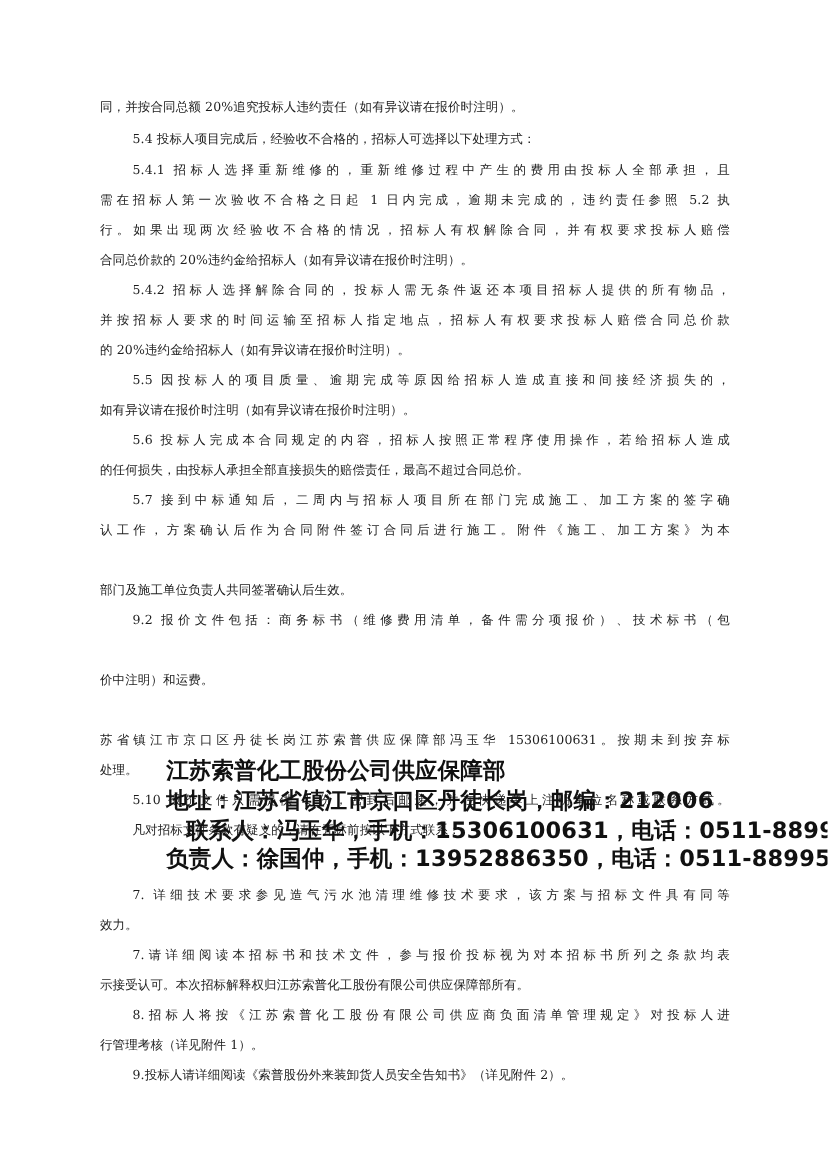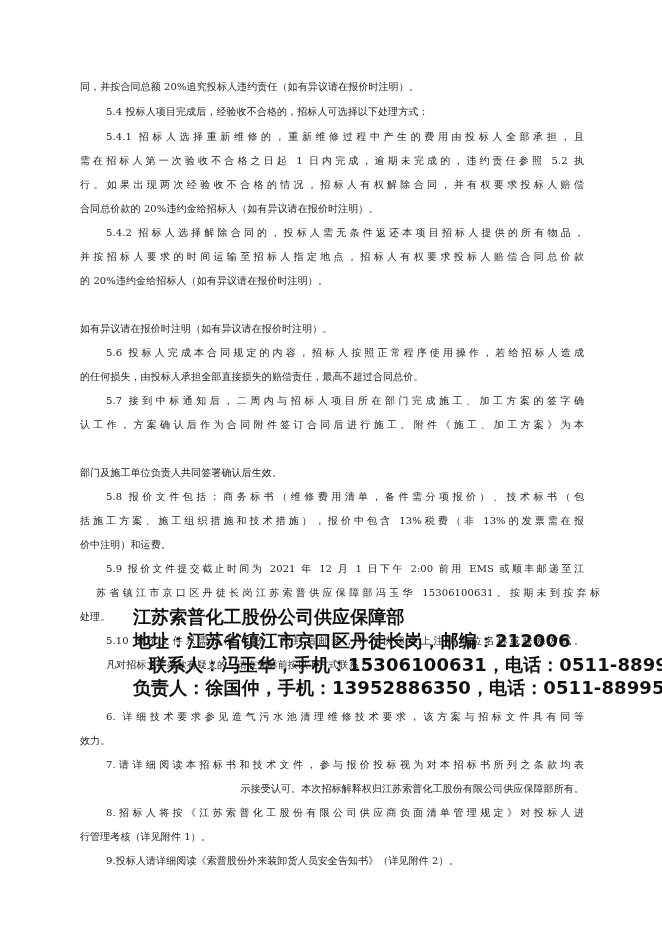--- a/index.html
+++ b/index.html
@@ -31,42 +31,41 @@
 
   <div class="line" style="left:80px;top:78px;width:504px;">同，并按合同总额 20%追究投标人违约责任（如有异议请在报价时注明）。</div>
   <div class="line" style="left:106px;top:103px;width:478px;">5.4 投标人项目完成后，经验收不合格的，招标人可选择以下处理方式：</div>
   <div class="line justify" style="left:106px;top:128px;width:478px;">5.4.1 招标人选择重新维修的，重新维修过程中产生的费用由投标人全部承担，且</div>
   <div class="line justify" style="left:80px;top:152px;width:504px;">需在招标人第一次验收不合格之日起 1 日内完成，逾期未完成的，违约责任参照 5.2 执</div>
   <div class="line justify" style="left:80px;top:176px;width:504px;">行。如果出现两次经验收不合格的情况，招标人有权解除合同，并有权要求投标人赔偿</div>
   <div class="line" style="left:80px;top:200px;width:504px;">合同总价款的 20%违约金给招标人（如有异议请在报价时注明）。</div>
   <div class="line justify" style="left:106px;top:224px;width:478px;">5.4.2 招标人选择解除合同的，投标人需无条件返还本项目招标人提供的所有物品，</div>
   <div class="line justify" style="left:80px;top:248px;width:504px;">并按招标人要求的时间运输至招标人指定地点，招标人有权要求投标人赔偿合同总价款</div>
   <div class="line" style="left:80px;top:272px;width:504px;">的 20%违约金给招标人（如有异议请在报价时注明）。</div>
+  <div class="line justify" style="left:106px;top:296px;width:478px;">5.5 因投标人的项目质量、逾期完成等原因给招标人造成直接和间接经济损失的，</div>
   <div class="line" style="left:80px;top:320px;width:504px;">如有异议请在报价时注明（如有异议请在报价时注明）。</div>
   <div class="line justify" style="left:106px;top:344px;width:478px;">5.6 投标人完成本合同规定的内容，招标人按照正常程序使用操作，若给招标人造成</div>
   <div class="line" style="left:80px;top:368px;width:504px;">的任何损失，由投标人承担全部直接损失的赔偿责任，最高不超过合同总价。</div>
   <div class="line justify" style="left:106px;top:392px;width:478px;">5.7 接到中标通知后，二周内与招标人项目所在部门完成施工、加工方案的签字确</div>
   <div class="line justify" style="left:80px;top:416px;width:504px;">认工作，方案确认后作为合同附件签订合同后进行施工。附件《施工、加工方案》为本</div>
   <div class="line" style="left:80px;top:464px;width:504px;">部门及施工单位负责人共同签署确认后生效。</div>
-  <div class="line justify" style="left:106px;top:488px;width:478px;">5.8 报价文件包括：商务标书（维修费用清单，备件需分项报价）、技术标书（包</div>
-  <div class="line justify" style="left:80px;top:512px;width:504px;">括施工方案、施工组织措施和技术措施），报价中包含 13%税费（非 13%的发票需在报</div>
+  <div class="line justify" style="left:106px;top:488px;width:478px;">9.2 报价文件包括：商务标书（维修费用清单，备件需分项报价）、技术标书（包</div>
   <div class="line" style="left:80px;top:536px;width:504px;">价中注明）和运费。</div>
-  <div class="line justify" style="left:106px;top:560px;width:478px;">5.9 报价文件提交截止时间为 2021 年 12 月 1 日下午 2:00 前用 EMS 或顺丰邮递至江</div>
-  <div class="line justify" style="left:80px;top:584px;width:504px;margin-left:16px;">苏省镇江市京口区丹徒长岗江苏索普供应保障部冯玉华 15306100631。按期未到按弃标</div>
+  <div class="line justify" style="left:80px;top:584px;width:504px;">苏省镇江市京口区丹徒长岗江苏索普供应保障部冯玉华 15306100631。按期未到按弃标</div>
   <div class="line" style="left:80px;top:608px;width:504px;">处理。</div>
   <div class="line justify" style="left:106px;top:632px;width:478px;">5.10 报价文件只需提供 1 份，密封后邮递，并在快递单上注明单位名称或联系方式。</div>
   <div class="line" style="left:106px;top:656px;width:478px;">凡对招标文件条款有疑义的，请在开标前按以下方式联系：</div>
 
   <div>
     <div class="line bold" style="left:133px;top:608px;">江苏索普化工股份公司供应保障部</div>
     <div class="line bold" style="left:133px;top:632px;">地址：江苏省镇江市京口区丹徒长岗，邮编：212006</div>
     <div class="line bold" style="left:133px;top:656px;padding-left:16px;">联系人：冯玉华，手机：15306100631，电话：0511-88995913</div>
     <div class="line bold" style="left:133px;top:679px;">负责人：徐国仲，手机：13952886350，电话：0511-88995235</div>
   </div>
 
-  <div class="line justify" style="left:106px;top:708px;width:478px;">6. 详细技术要求参见造气污水池清理维修技术要求，该方案与招标文件具有同等</div>
+  <div class="line justify" style="left:106px;top:708px;width:478px;">7. 详细技术要求参见造气污水池清理维修技术要求，该方案与招标文件具有同等</div>
   <div class="line" style="left:80px;top:732px;width:504px;">效力。</div>
   <div class="line justify" style="left:106px;top:756px;width:478px;">7.请详细阅读本招标书和技术文件，参与报价投标视为对本招标书所列之条款均表</div>
-  <div class="line" style="left:80px;top:780px;width:504px;text-align:right;">示接受认可。本次招标解释权归江苏索普化工股份有限公司供应保障部所有。</div>
+  <div class="line" style="left:80px;top:780px;width:504px;">示接受认可。本次招标解释权归江苏索普化工股份有限公司供应保障部所有。</div>
   <div class="line justify" style="left:106px;top:804px;width:478px;">8.招标人将按《江苏索普化工股份有限公司供应商负面清单管理规定》对投标人进</div>
   <div class="line" style="left:80px;top:828px;width:504px;">行管理考核（详见附件 1）。</div>
   <div class="line" style="left:106px;top:852px;width:478px;">9.投标人请详细阅读《索普股份外来装卸货人员安全告知书》（详见附件 2）。</div>
 </div>
 
 </body></html>

